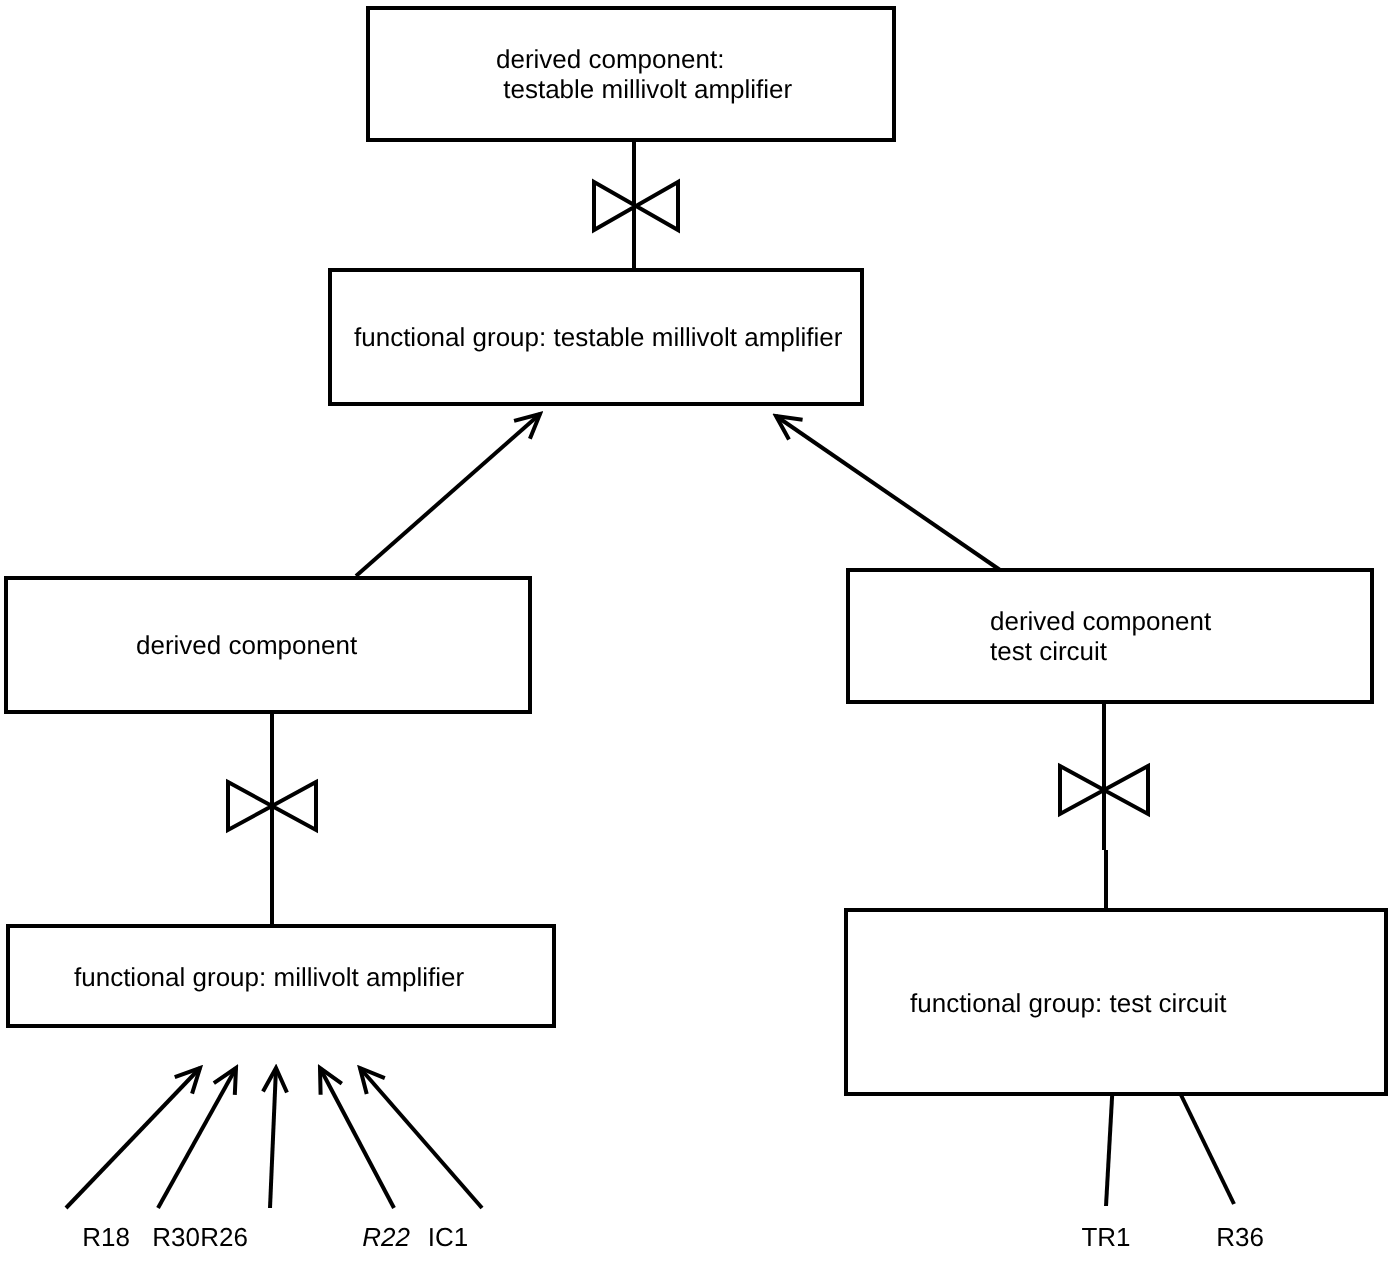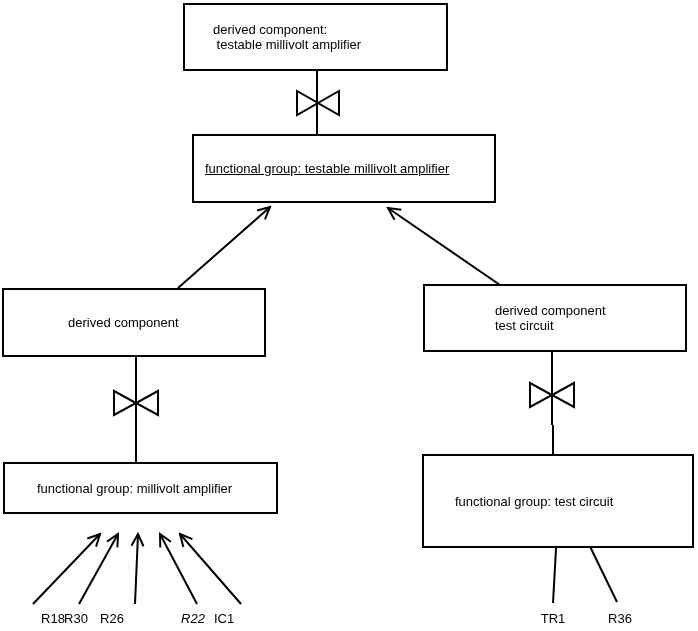--- a/index.html
+++ b/index.html
@@ -29,34 +29,34 @@
     background: #ffffff;
     border: 2px solid #000000;
     display: flex;
     flex-direction: column;
     justify-content: center;
   }
   .box span {
     display: block;
     white-space: pre;
   }
-  .box-top-derived   { left: 183px; top: 3px;   width: 265px; height: 68px; padding-left: 28px; }
-  .box-fg-testable   { left: 192px; top: 134px; width: 304px; height: 69px; padding-left: 11px; text-decoration: underline; }
+  .box-top-derived   { left: 183px; top: 3px;   width: 265px; height: 68px; padding-left: 63px; }
+  .box-fg-testable   { left: 164px; top: 134px; width: 268px; height: 69px; padding-left: 11px; }
   .box-derived-mva   { left: 2px;   top: 288px; width: 264px; height: 69px; padding-left: 64px; }
   .box-derived-tc    { left: 423px; top: 284px; width: 264px; height: 68px; padding-left: 70px; }
   .box-fg-mva        { left: 3px;   top: 462px; width: 275px; height: 52px; padding-left: 32px; }
   .box-fg-tc         { left: 422px; top: 454px; width: 272px; height: 94px; padding-left: 31px; }
   .leaf-label {
     position: absolute;
     top: 611px;
     transform: translateX(-50%);
     white-space: nowrap;
   }
   .ll-0 { left: 30px; margin-left: 23px; }
-  .ll-1 { left: 76px; }
+  .ll-1 { left: 88px; }
   .ll-2 { left: 112px; }
   .ll-3 { left: 193px; font-style: italic; }
   .ll-4 { left: 224px; text-align: right; }
   .lr-0 { left: 553px; }
   .lr-1 { left: 620px; }
 </style>
 </head>
 <body>
 
 <div class="stage">

